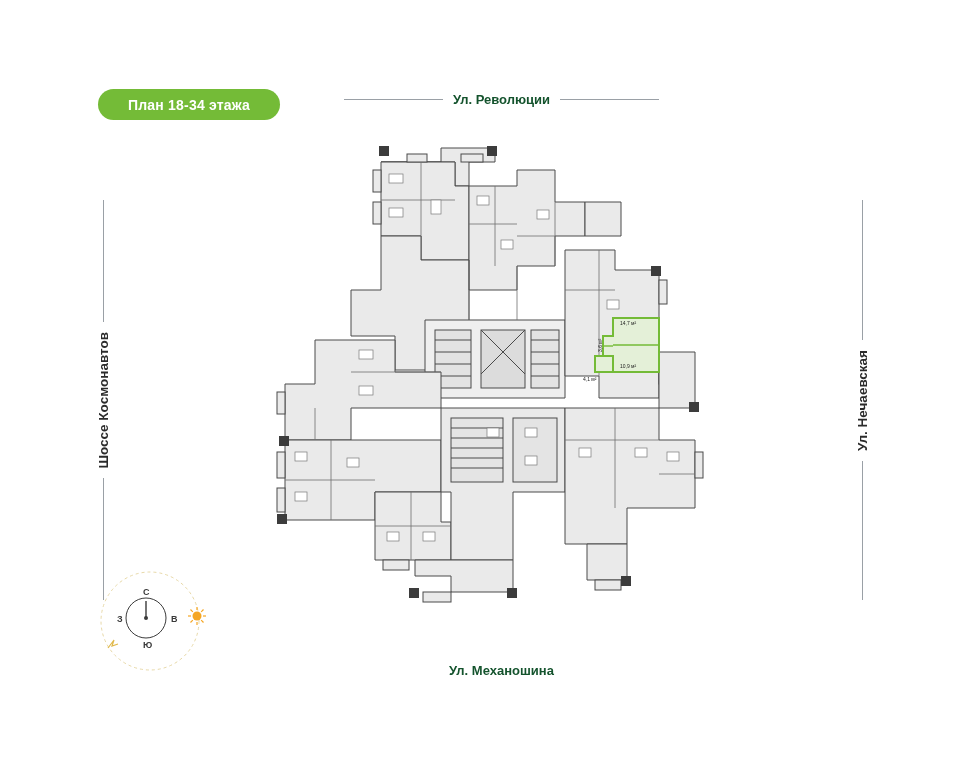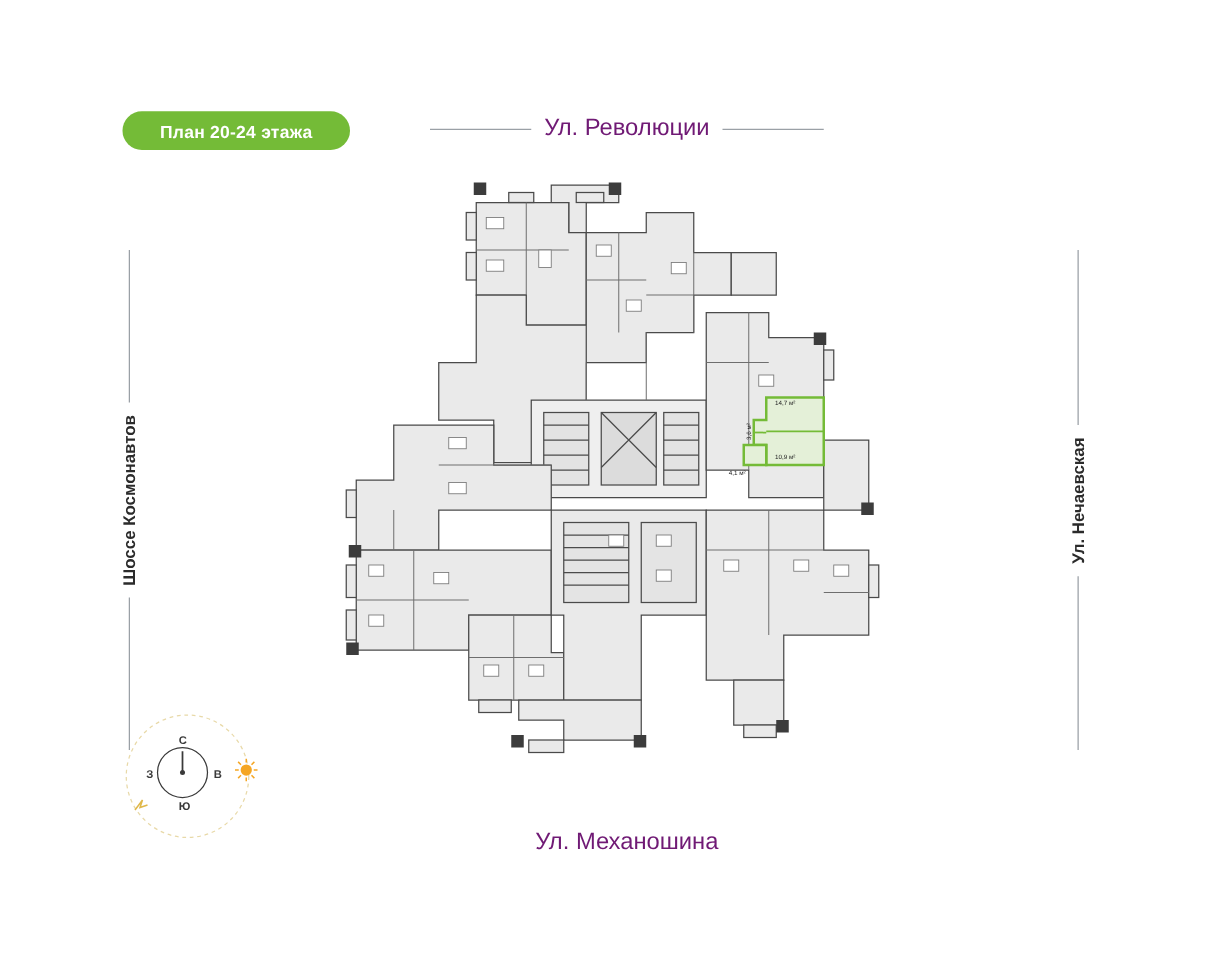--- a/index.html
+++ b/index.html
@@ -48,23 +48,23 @@
     gap: 10px;
   }
   .street-top { left: 344px; top: 92px; width: 315px; }
   .street-bottom { left: 344px; top: 652px; width: 315px; flex-direction: column; }
   .street-line {
     flex: 1 1 auto;
     height: 1px;
     background: #9aa0a6;
   }
   .street-text {
-    font-size: 19px;
-    font-weight: normal;
-    color: #701a75;
+    font-size: 13px;
+    font-weight: bold;
+    color: #14532d;
     white-space: nowrap;
   }
 
   .street-left, .street-right {
     position: absolute;
     display: flex;
     flex-direction: column;
     align-items: center;
     gap: 10px;
   }
@@ -122,21 +122,21 @@
   .lbl-1 { left: 620px; top: 320px; }
   .lbl-2 { left: 620px; top: 363px; }
   .lbl-3 { left: 583px; top: 376px; }
   .lbl-4 { left: 597px; top: 352px; transform: rotate(-90deg); transform-origin: left top; }
 </style>
 </head>
 <body>
 
 <div id="root">
 
-  <div class="floor-badge">План 20-24 этажа</div>
+  <div class="floor-badge">План 18-34 этажа</div>
 
   <div class="street-top">
     <div class="street-line"></div>
     <div class="street-text">Ул. Революции</div>
     <div class="street-line"></div>
   </div>
 
   <div class="street-bottom">
     <div class="street-line"></div>
     <div class="street-text">Ул. Механошина</div>

